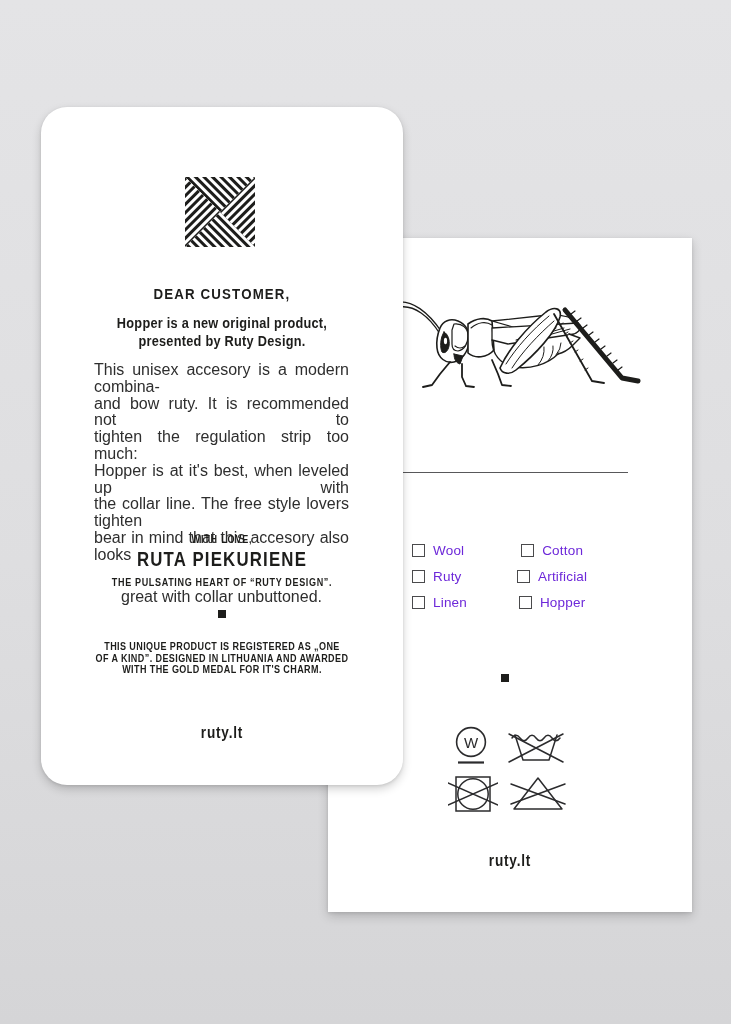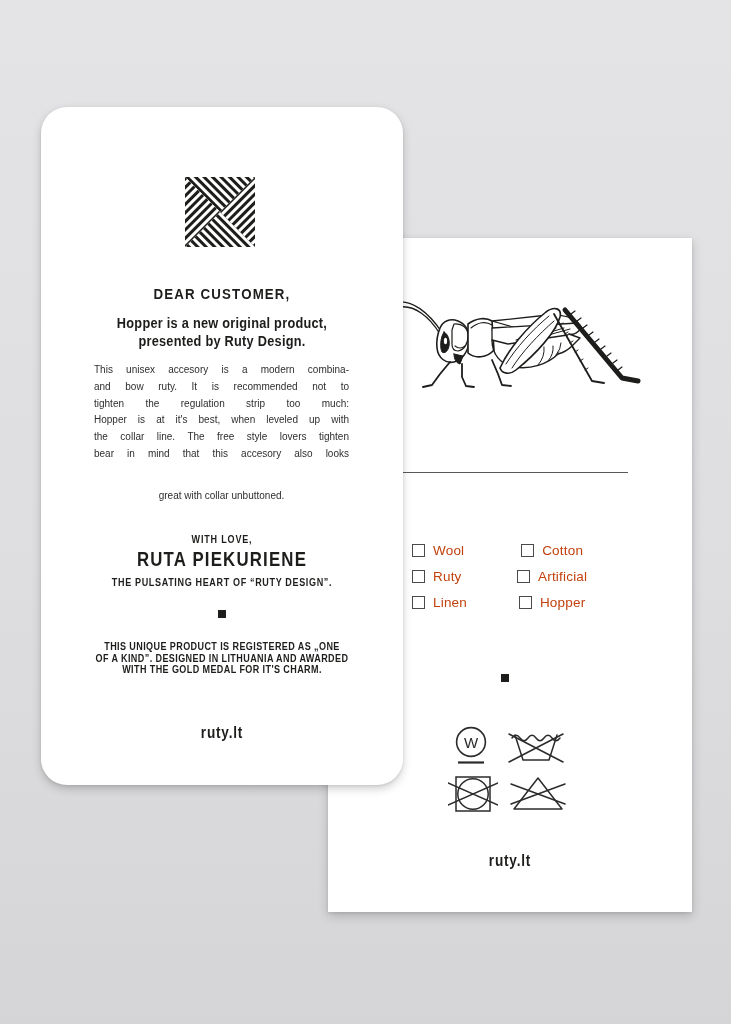--- a/index.html
+++ b/index.html
@@ -13,21 +13,21 @@
   .card-left{left:41px;top:107px;width:362px;height:678px;z-index:2;border-radius:26px;}
   .card-right{left:328px;top:238px;width:364px;height:674px;z-index:1;}
 
   .abs{position:absolute;}
   .ctext{position:absolute;left:0;width:100%;text-align:center;transform-origin:50% 50%;}
 
   .logo{left:144px;top:70px;width:70px;height:70px;}
 
   .greeting{top:179px;font-size:14px;font-weight:bold;letter-spacing:1.2px;transform:scaleX(.95);}
   .headline{top:207px;font-size:15px;font-weight:bold;line-height:17.5px;letter-spacing:.3px;transform:scaleX(.85);}
-  .bodytext{position:absolute;left:53px;top:255px;width:255px;font-size:10px;line-height:16.8px;color:#2e2e2e;}
+  .bodytext{position:absolute;left:53px;top:255px;width:255px;font-size:16px;line-height:16.8px;color:#2e2e2e;}
   .jline{text-align:justify;text-align-last:justify;}
   .jline.jlast{text-align-last:center;margin-top:25px;}
 
   .withlove{top:426px;font-size:11px;font-weight:bold;letter-spacing:1px;transform:scaleX(.82);}
   .signame{top:440px;font-size:21px;font-weight:bold;letter-spacing:1.5px;transform:scaleX(.8);}
   .sigtag{top:469px;font-size:11px;font-weight:bold;letter-spacing:.8px;transform:scaleX(.82);}
 
   .bullet{position:absolute;width:8px;height:8px;background:#1d1d1b;}
   .bullet-left{left:177px;top:503px;}
   .bullet-right{left:173px;top:436px;}
@@ -40,21 +40,21 @@
   .site-right{top:613px;}
 
   .grasshopper{left:60px;top:50px;width:260px;height:110px;}
   .rule{position:absolute;left:62px;top:234px;width:238px;height:1px;background:#58585a;}
 
   .fabrics-col{position:absolute;top:305px;display:flex;flex-direction:column;gap:12px;}
   .col1{left:84px;}
   .col2{left:189px;align-items:center;}
   .fabric{display:flex;align-items:center;height:14px;}
   .checkbox{width:13px;height:13px;border:1.5px solid #4a4a4c;margin-right:8px;box-sizing:border-box;background:#fff;}
-  .fabric-label{font-size:13.5px;color:#c2410c;letter-spacing:.2px;white-space:nowrap;}
+  .fabric-label{font-size:13.5px;color:#6d28d9;letter-spacing:.2px;white-space:nowrap;}
 
   .careicon{position:absolute;}
   .ic-wetclean{left:127px;top:488px;}
   .ic-nowash{left:180px;top:492px;}
   .ic-notumble{left:120px;top:536px;}
   .ic-nobleach{left:182px;top:535px;}
 </style>
 </head>
 <body>
 

